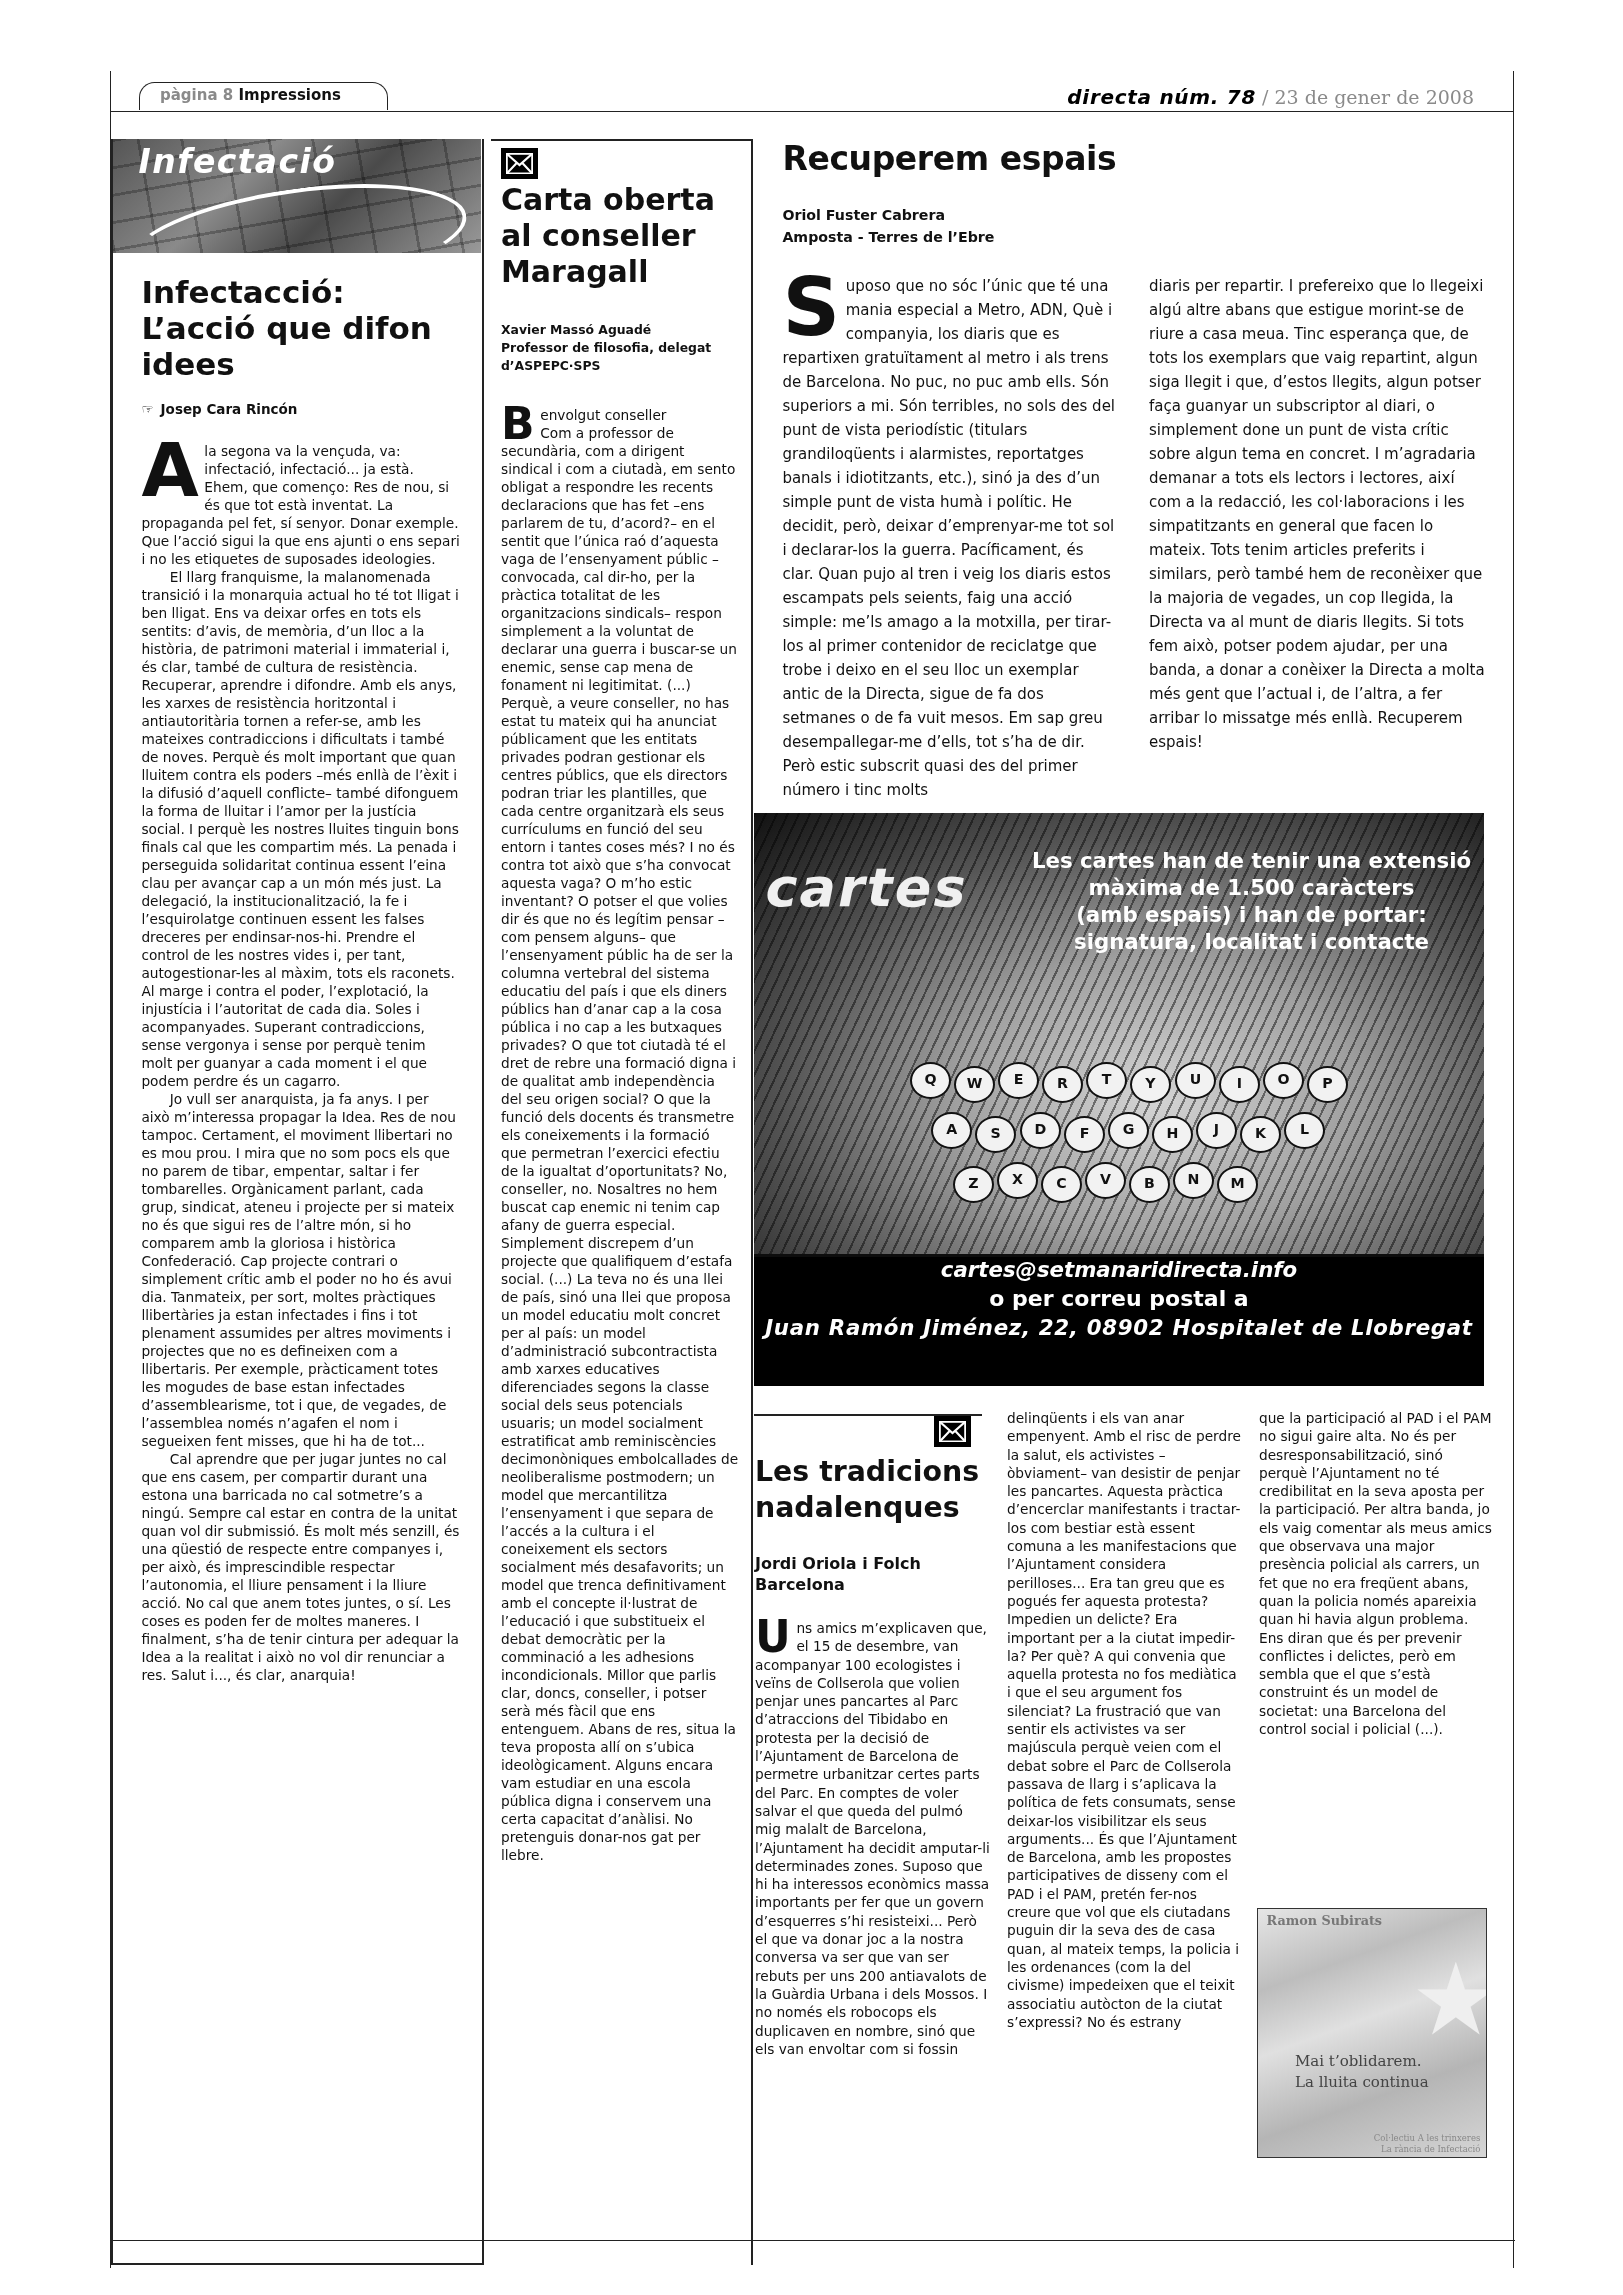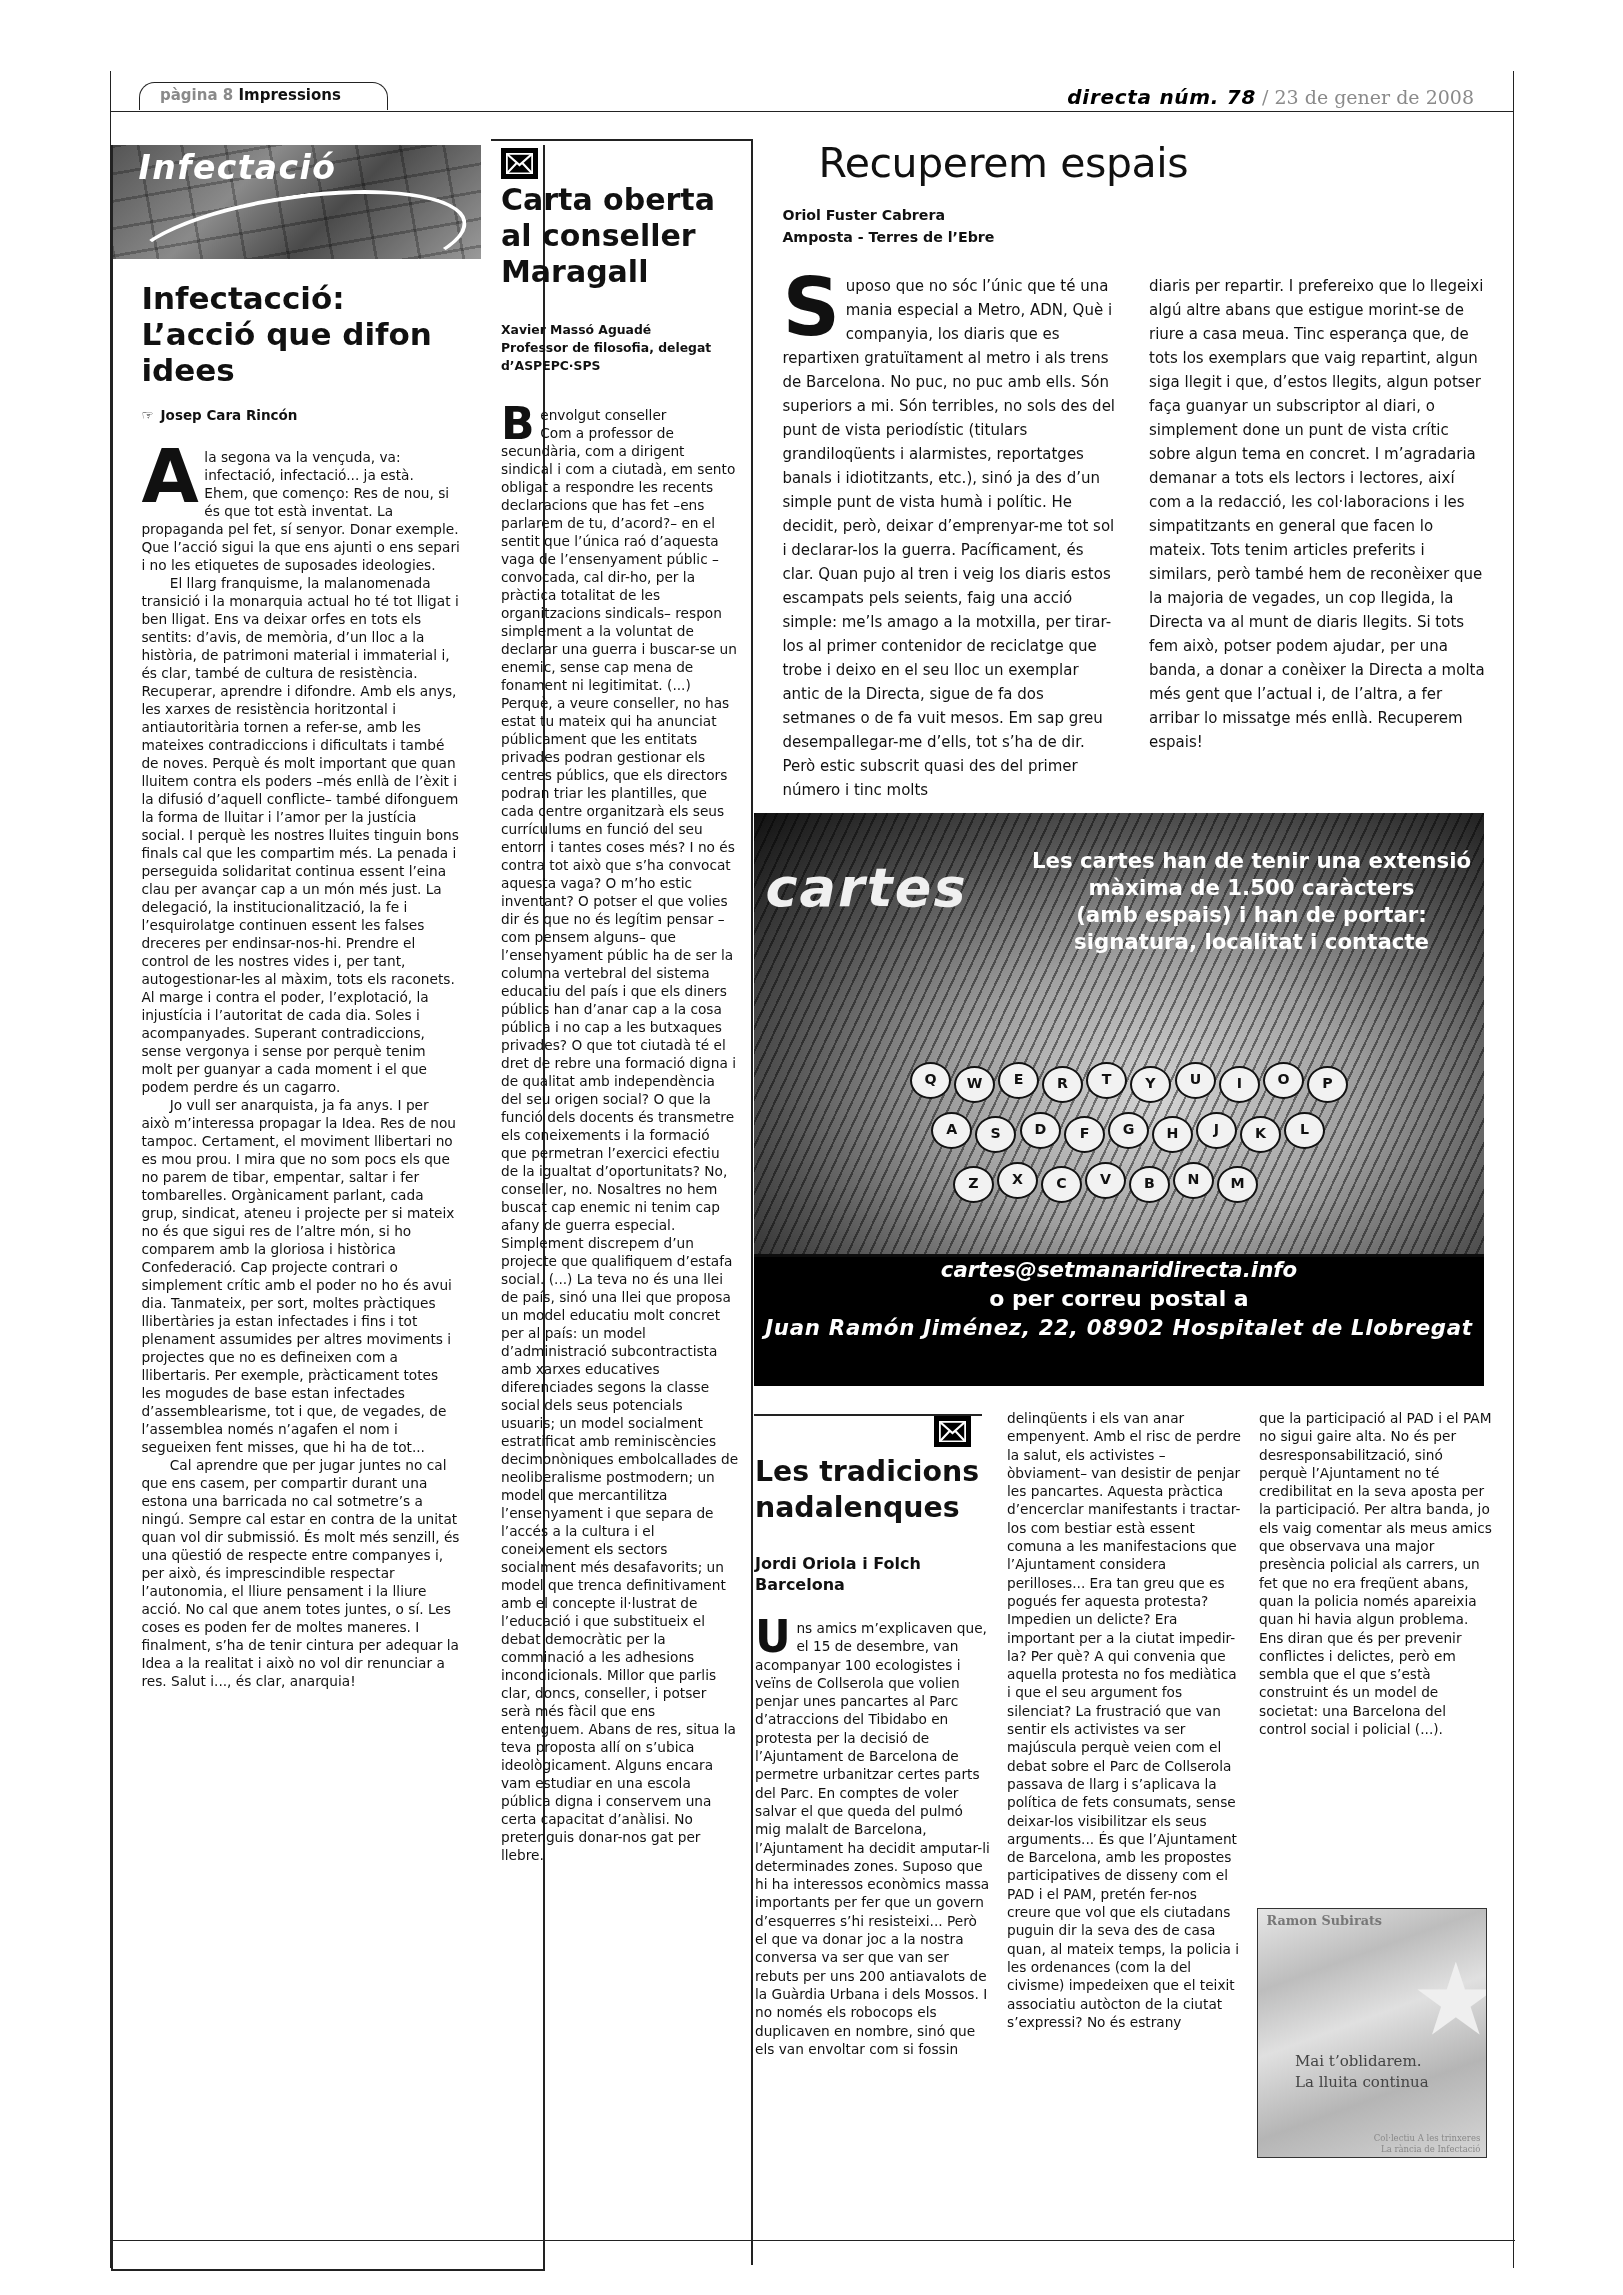--- a/index.html
+++ b/index.html
@@ -11,21 +11,21 @@
   .crop.h { height: 1.4px; }
 
   .header-tab { position: absolute; left: 139px; top: 82px; width: 249px; height: 28.4px; border: 1.4px solid #222; border-bottom: none; border-radius: 15.6px 15.6px 0 0; }
   .header-tab .txt { position: absolute; left: 20px; top: 2.8px; font-size: 15px; font-weight: bold; }
   .header-tab .gray { color: #8a8a8a; }
   .header-rule { position: absolute; left: 110px; right: 110px; top: 111px; height: 1.4px; background: #222; }
   .issue { position: absolute; right: 149px; top: 85px; font-size: 20px; }
   .issue .name { font-style: italic; font-weight: bold; color: #000; letter-spacing: 0.7px; }
   .issue .date { color: #8a8a8a; font-family: "DejaVu Serif", serif; font-size: 19px; }
 
-  .col1 { position: absolute; left: 111px; top: 145px; width: 434px; height: 2126px; border: 2.1px solid #222; border-top: none; }
+  .col1 { position: absolute; left: 111px; top: 139px; width: 373px; height: 2126px; border: 2.1px solid #222; border-top: none; }
   .banner { position: absolute; left: 0; top: 0; width: 368px; height: 114px; background: linear-gradient(135deg,#555 0%,#8a8a8a 35%,#4a4a4a 60%,#9a9a9a 100%); overflow: hidden; }
   .banner .bricks { position: absolute; inset: 0; background: repeating-linear-gradient(170deg, rgba(0,0,0,.25) 0 2.8px, transparent 2.8px 27px), repeating-linear-gradient(80deg, rgba(0,0,0,.25) 0 2.8px, transparent 2.8px 43px); }
   .banner .btitle { position: absolute; left: 25.6px; top: 2.8px; color: #fff; font-size: 33px; font-weight: bold; font-style: italic; letter-spacing: 1.4px; }
   .banner .swirl { position: absolute; left: 14.2px; top: 50px; width: 341px; height: 100px; border: 4.3px solid #fff; border-radius: 50%; border-bottom-color: transparent; border-left-color: transparent; transform: rotate(-8deg); }
 
   .c1head { position: absolute; left: 28.4px; top: 135px; width: 306px; font-size: 31px; font-weight: bold; line-height: 36px; }
   .c1byline { position: absolute; left: 28.4px; top: 262px; font-size: 13.5px; font-weight: bold; }
   .c1byline .hand { font-weight: normal; margin-right: 7.1px; }
   .body { font-size: 13.7px; line-height: 18px; color: #111; text-align: left; }
   .c1body { position: absolute; left: 28.4px; top: 303px; width: 319px; height: 1806px; overflow: hidden; }
@@ -36,21 +36,21 @@
 
   .col2 { position: absolute; left: 491px; top: 139px; width: 262px; height: 2126px; border-right: 2.1px solid #222; }
   .c2topline { position: absolute; left: 0; top: 0; width: 262px; height: 2.1px; background: #222; }
   .envelope { position: absolute; width: 37px; height: 31px; background: #000; }
   .envelope svg { position: absolute; left: 5px; top: 5px; }
   .c2head { position: absolute; left: 10px; top: 43px; font-size: 30px; font-weight: bold; line-height: 36px; width: 242px; }
   .c2byline { position: absolute; left: 10px; top: 182px; font-size: 12.4px; font-weight: bold; line-height: 18px; width: 235px; }
   .c2body { position: absolute; left: 10px; top: 267px; width: 238px; height: 1849px; overflow: hidden; }
 
   .col3 { position: absolute; left: 754px; top: 139px; width: 761px; }
-  .c3head { position: absolute; left: 28.4px; top: 0px; font-size: 41px; font-weight: normal; letter-spacing: -0.4px; margin-left: 36px; }
+  .c3head { position: absolute; left: 28.4px; top: 0px; font-size: 33px; font-weight: bold; letter-spacing: -0.4px; }
   .c3byline { position: absolute; left: 28.4px; top: 65px; font-size: 14.2px; font-weight: bold; line-height: 22px; }
   .c3left { position: absolute; left: 28.4px; top: 135px; width: 334px; }
   .c3right { position: absolute; left: 395px; top: 135px; width: 341px; }
   .c3body { font-size: 15px; line-height: 24px; }
 
   .cartes { position: absolute; left: 754px; top: 813px; width: 730px; height: 573px; background: #0d0d0d; overflow: hidden; }
   .cartes .art { position: absolute; left: 0; top: 0; width: 730px; height: 441px; background: radial-gradient(ellipse at 55% 65%, #d4d4d4 0%, #a0a0a0 35%, #555 65%, #111 100%); }
   .cartes .art .lines { position: absolute; inset: 0; background: repeating-linear-gradient(115deg, rgba(0,0,0,.45) 0 2.1px, transparent 2.1px 10px); }
   .cartes .art .keys { position: absolute; left: 156px; top: 249px; width: 441px; height: 185px; }
   .key { position: absolute; width: 41px; height: 37px; border-radius: 50%; background: #f2f2f2; border: 2.8px solid #111; font-weight: bold; font-size: 14.2px; text-align: center; line-height: 31px; color: #111; }

